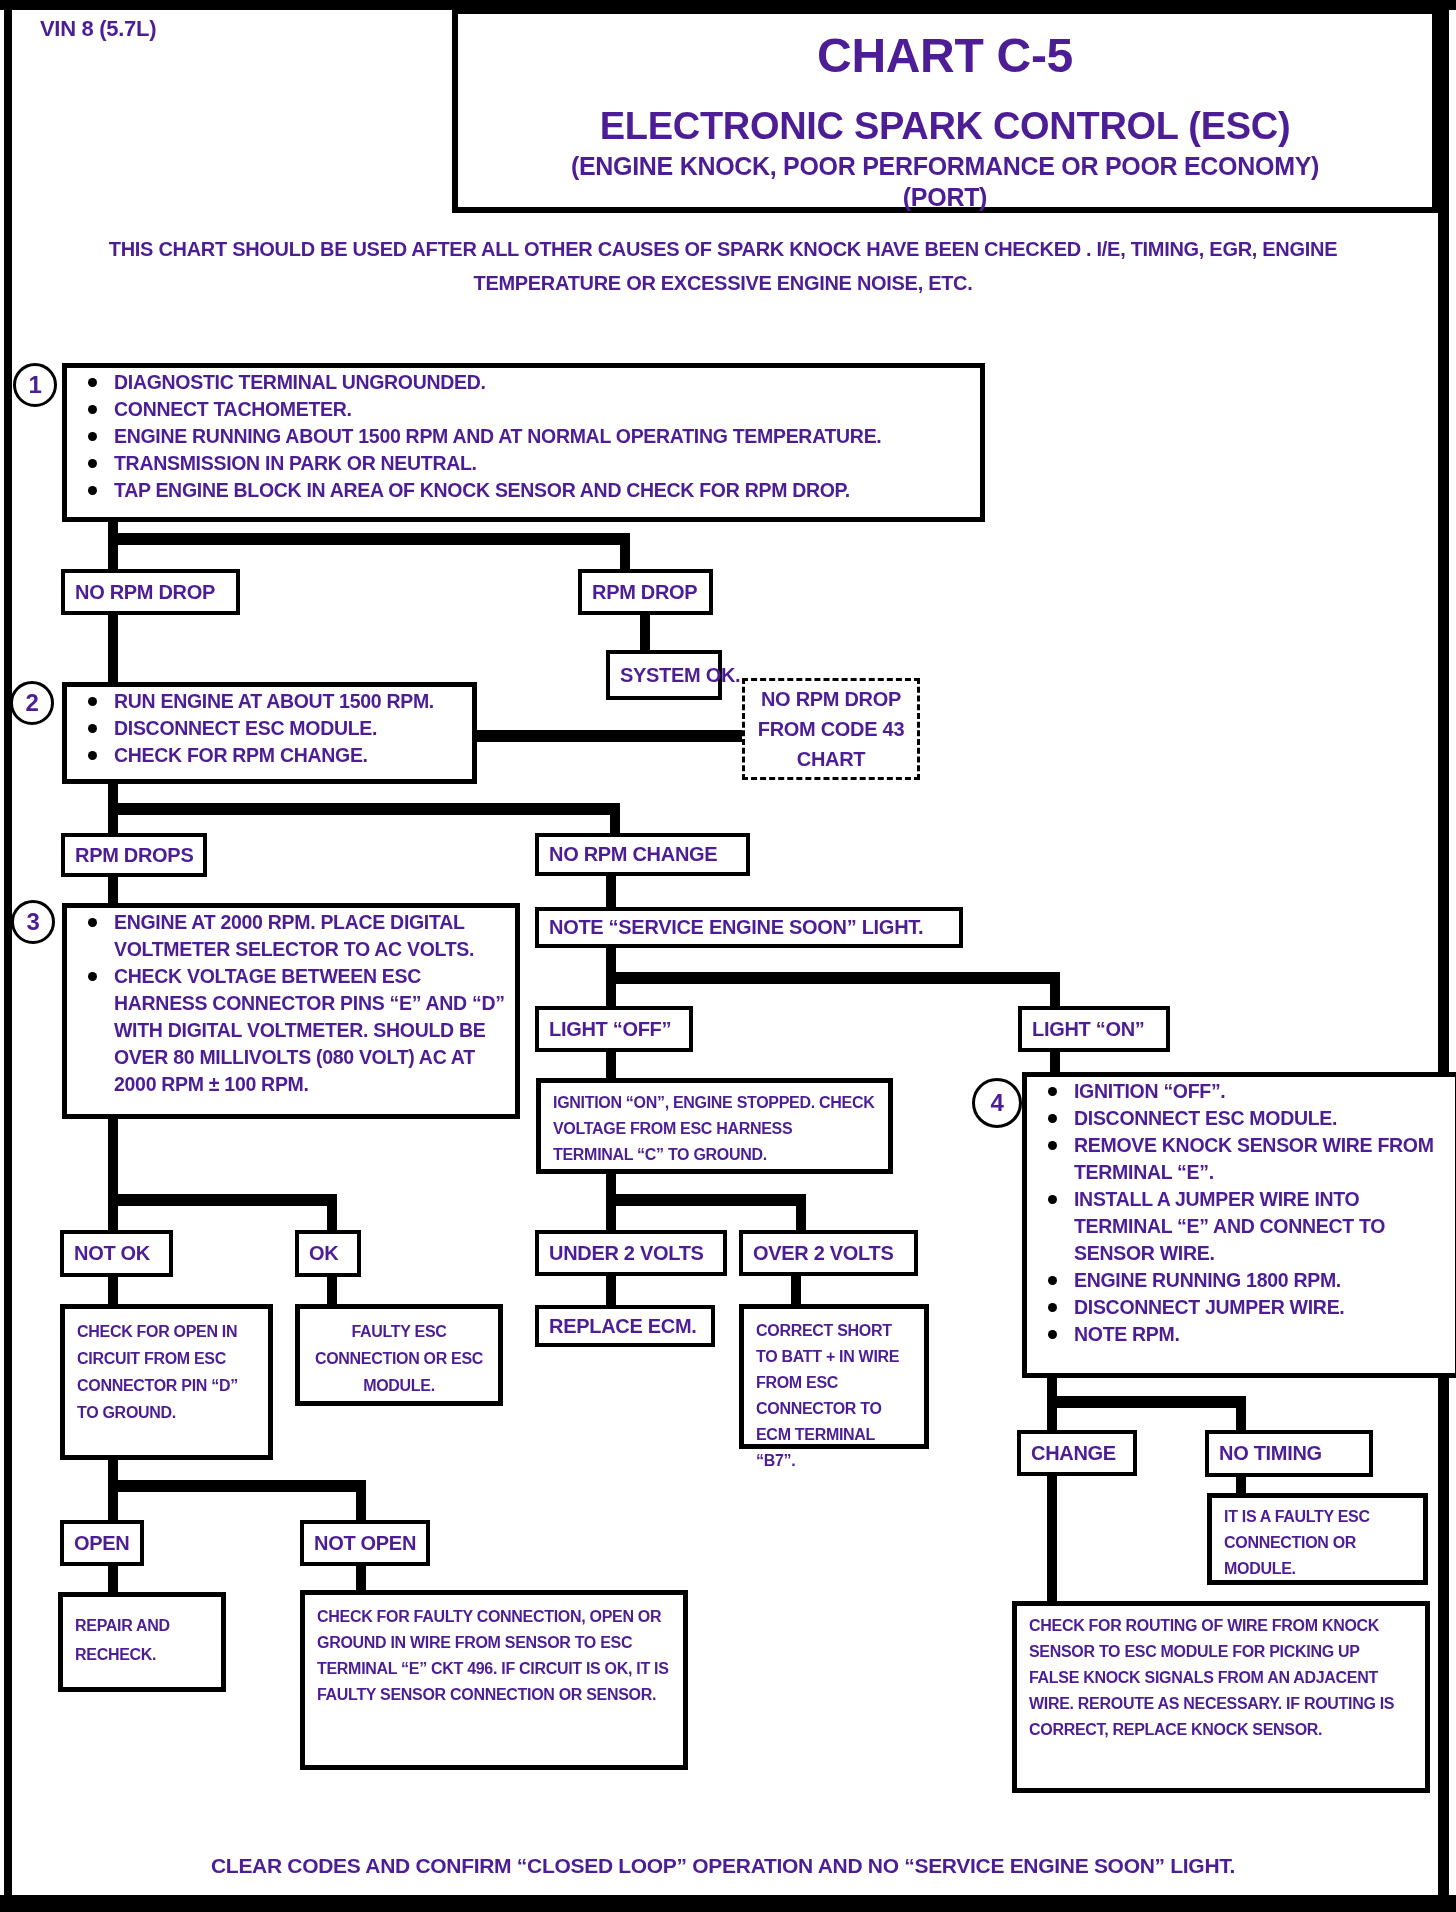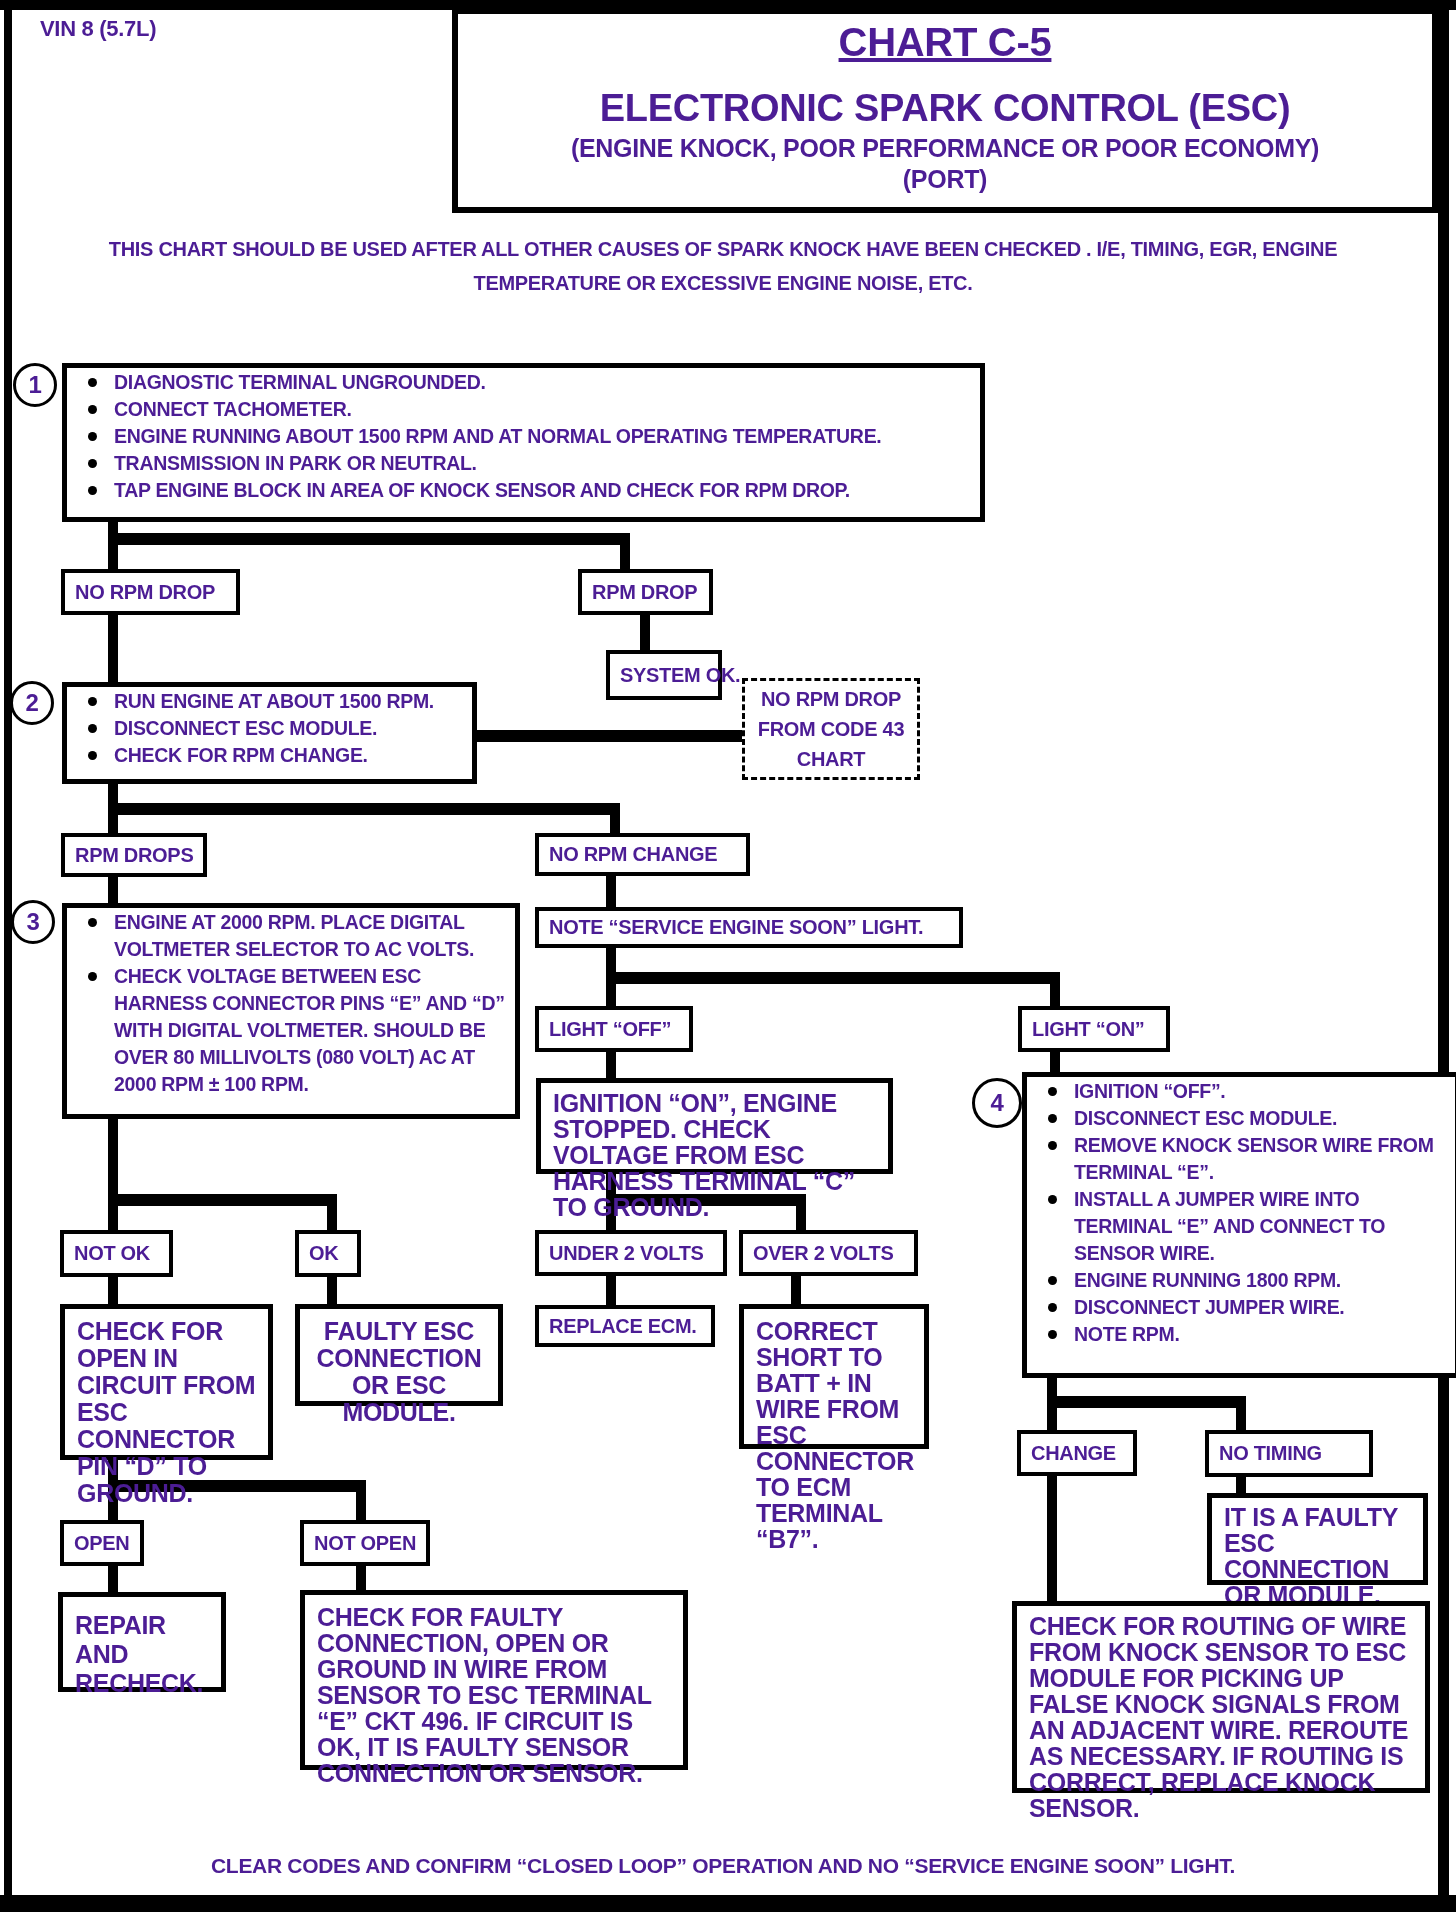--- a/index.html
+++ b/index.html
@@ -5,32 +5,32 @@
   html,body{margin:0;padding:0;background:#888;}
   #page{
     position:relative;width:1456px;height:1912px;background:#ffffff;
     font-family:"Liberation Sans",sans-serif;color:#4c1d95;overflow:hidden;
     font-weight:bold;letter-spacing:-0.3px;
   }
   .border{position:absolute;background:#000;}
   .conn{position:absolute;background:#000;}
   .flow-box{position:absolute;background:#fff;border:5px solid #000;box-sizing:border-box;}
   .label-box{border-width:4px;display:flex;align-items:center;padding:0 10px;font-size:20px;white-space:nowrap;}
-  .text-box{padding:9px 12px;font-size:25px;line-height:26px;}
+  .text-box{padding:9px 12px;font-size:16px;line-height:26px;}
   .bullets-box{padding:1px 10px;}
   .b-row{display:flex;font-size:19.5px;line-height:27px;}
   .dot{width:9px;height:9px;background:#000;border-radius:50%;margin:9px 17px 0 11px;flex:none;}
   .b-text{flex:1;}
   .num-circle{position:absolute;border:3px solid #000;border-radius:50%;background:#fff;
     display:flex;align-items:center;justify-content:center;font-size:24px;z-index:3;box-sizing:border-box;}
   .dashed-box{border:3px dashed #000;display:flex;align-items:center;justify-content:center;
     text-align:center;font-size:20px;line-height:30px;white-space:pre-line;}
   .title-box{position:absolute;left:452px;top:8px;width:986px;height:205px;background:#fff;
     border:6px solid #000;box-sizing:border-box;text-align:center;z-index:2;}
-  .t1{font-size:40px;margin-top:6px;text-decoration:underline;}
+  .t1{font-size:48px;margin-top:14px;}
   .t2{font-size:38px;margin-top:22px;}
   .t3{font-size:25px;margin-top:4px;}
   .t4{font-size:25px;margin-top:2px;}
   .vin{position:absolute;left:40px;top:16px;font-size:22px;}
   .intro{position:absolute;left:20px;right:30px;top:232px;text-align:center;font-size:20px;line-height:34px;}
   .footer{position:absolute;left:20px;right:30px;top:1854px;text-align:center;font-size:21px;}
   .z2{z-index:2;}
 </style>
 </head>
 <body>

